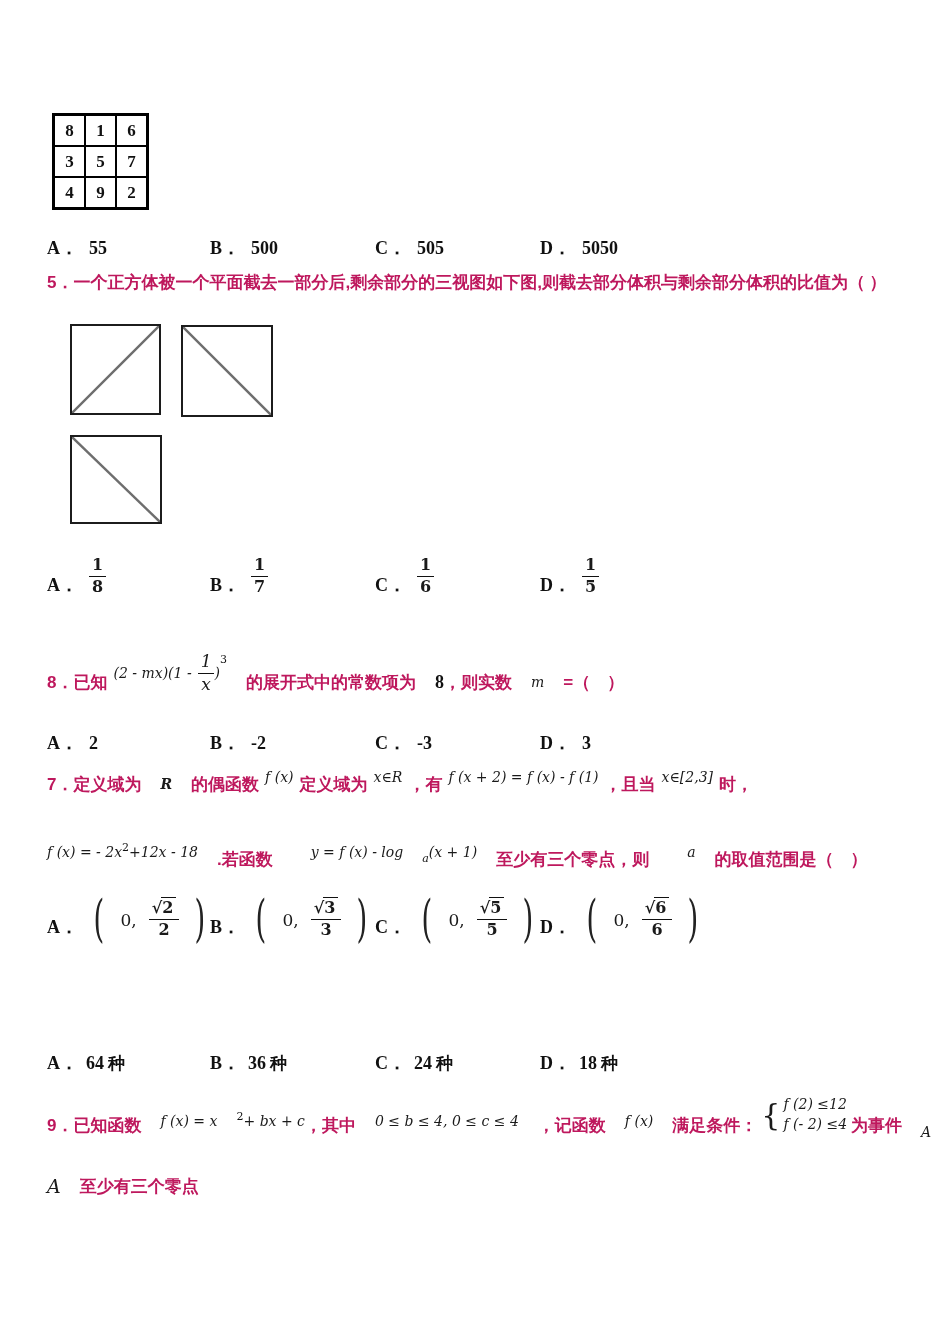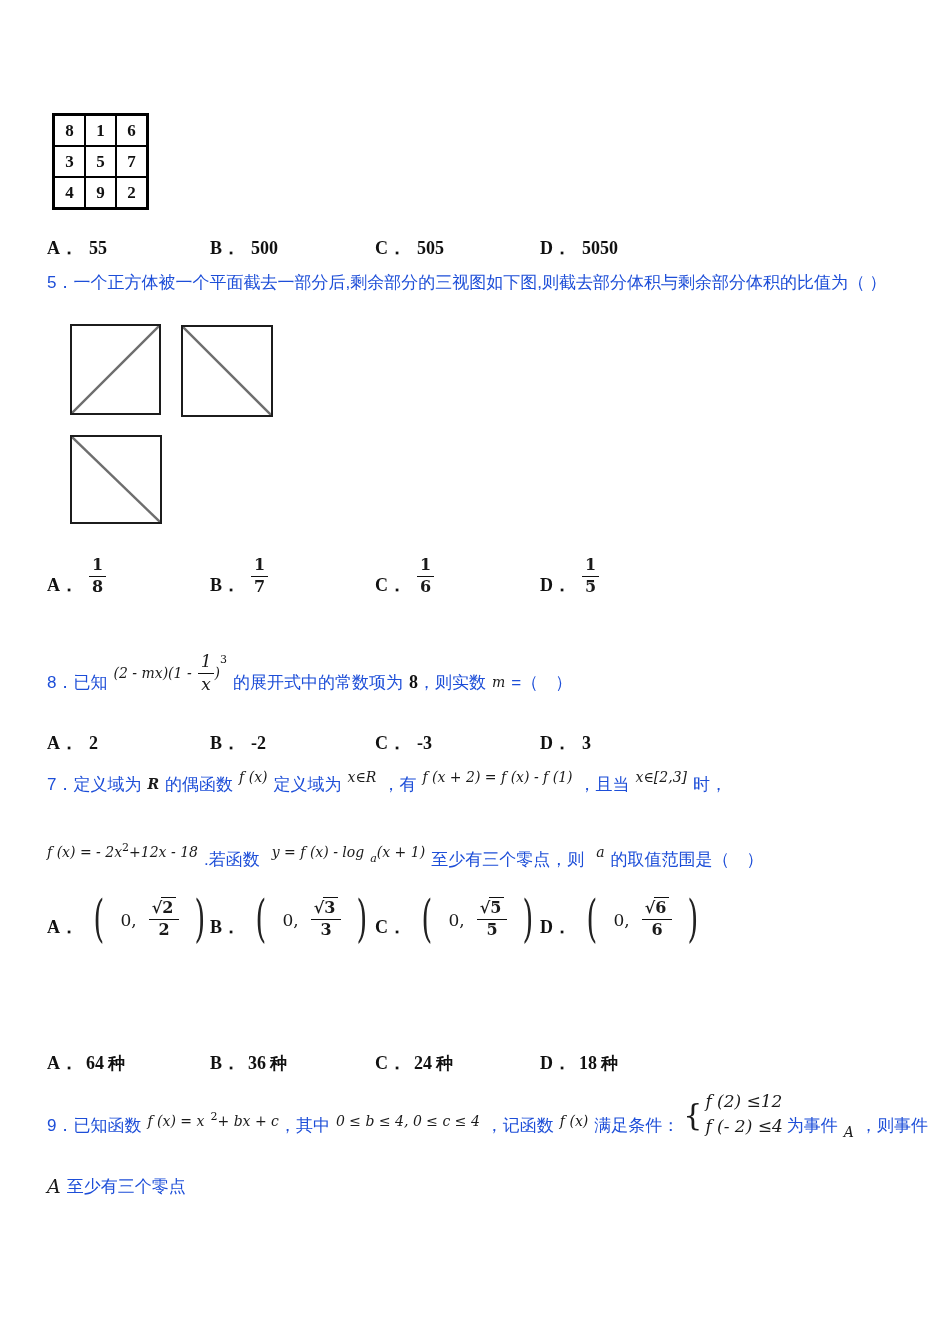--- a/index.html
+++ b/index.html
@@ -2,21 +2,21 @@
 <html><head>
 <meta charset="utf-8">
 <style>
   * { margin:0; padding:0; box-sizing:border-box; }
   html,body { background:#fff; }
   .page {
     position:relative; width:950px; height:1344px; background:#ffffff;
     color:#111; overflow:hidden;
     font-family:"Liberation Serif", serif;
   }
-  .zh { font-family:"Liberation Sans", sans-serif; font-weight:400; font-size:17px; color:#1d4ed8; }
+  .zh { font-family:"Liberation Sans", sans-serif; font-weight:700; font-size:17px; color:#be185d; }
   .sb { font-family:"Liberation Serif", serif; font-weight:700; font-size:18px; color:#111; }
   .math { font-family:"DejaVu Serif", serif; font-style:italic; font-weight:400; font-size:14px; color:#1a1a1a; white-space:nowrap; }
   .math.bold { font-weight:700; }
 
   
   .magic-grid {
     position:absolute; left:52px; top:113px; width:97px; height:97px;
     display:grid; grid-template-columns:repeat(3,1fr); grid-template-rows:repeat(3,1fr);
     border:2.5px solid #000; background:#fff;
   }
@@ -51,31 +51,31 @@
   .rbar  { border-top:1.4px solid #111; padding:0 3px 0 1px; font-style:normal; }
 
   
   sup.exp { font-size:11px; font-style:normal; position:relative; top:-2px; font-family:"DejaVu Serif",serif; }
   sub.idx { font-size:11px; position:relative; top:4px; font-family:"DejaVu Serif",serif; font-style:italic; }
 
   
   .mixrow { position:absolute; left:47px; display:flex; align-items:center; white-space:nowrap; }
   .raised { position:relative; top:-7px; }
   .drop   { position:relative; top:9px; }
-  .gap6 { margin:0 6px; } .gap4 { margin:0 6px; }
+  .gap6 { margin:0 6px; } .gap4 { margin:0 19px; }
 
   
   .bigp { display:inline-block; font-family:"DejaVu Serif", serif; font-weight:400;
           font-size:50px; line-height:0.9; transform:scaleX(.55); color:#222; }
 
   
   .cond { display:inline-flex; align-items:center; position:relative; top:-11px; margin:0 4px; }
   .cond .brace { font-family:"DejaVu Serif", serif; font-size:30px; font-weight:400; margin-right:3px; color:#1a1a1a; }
   .cond .col { display:flex; flex-direction:column; line-height:1.45; }
-  .cond .col .math { font-size:17px; }
+  .cond .col .math { font-size:14px; }
 
   .sub-a { position:relative; top:7px; }
 </style>
 </head>
 <body>
 
 <div class="page">
 
   <div class="magic-grid">
     <div class="cell">8</div>

